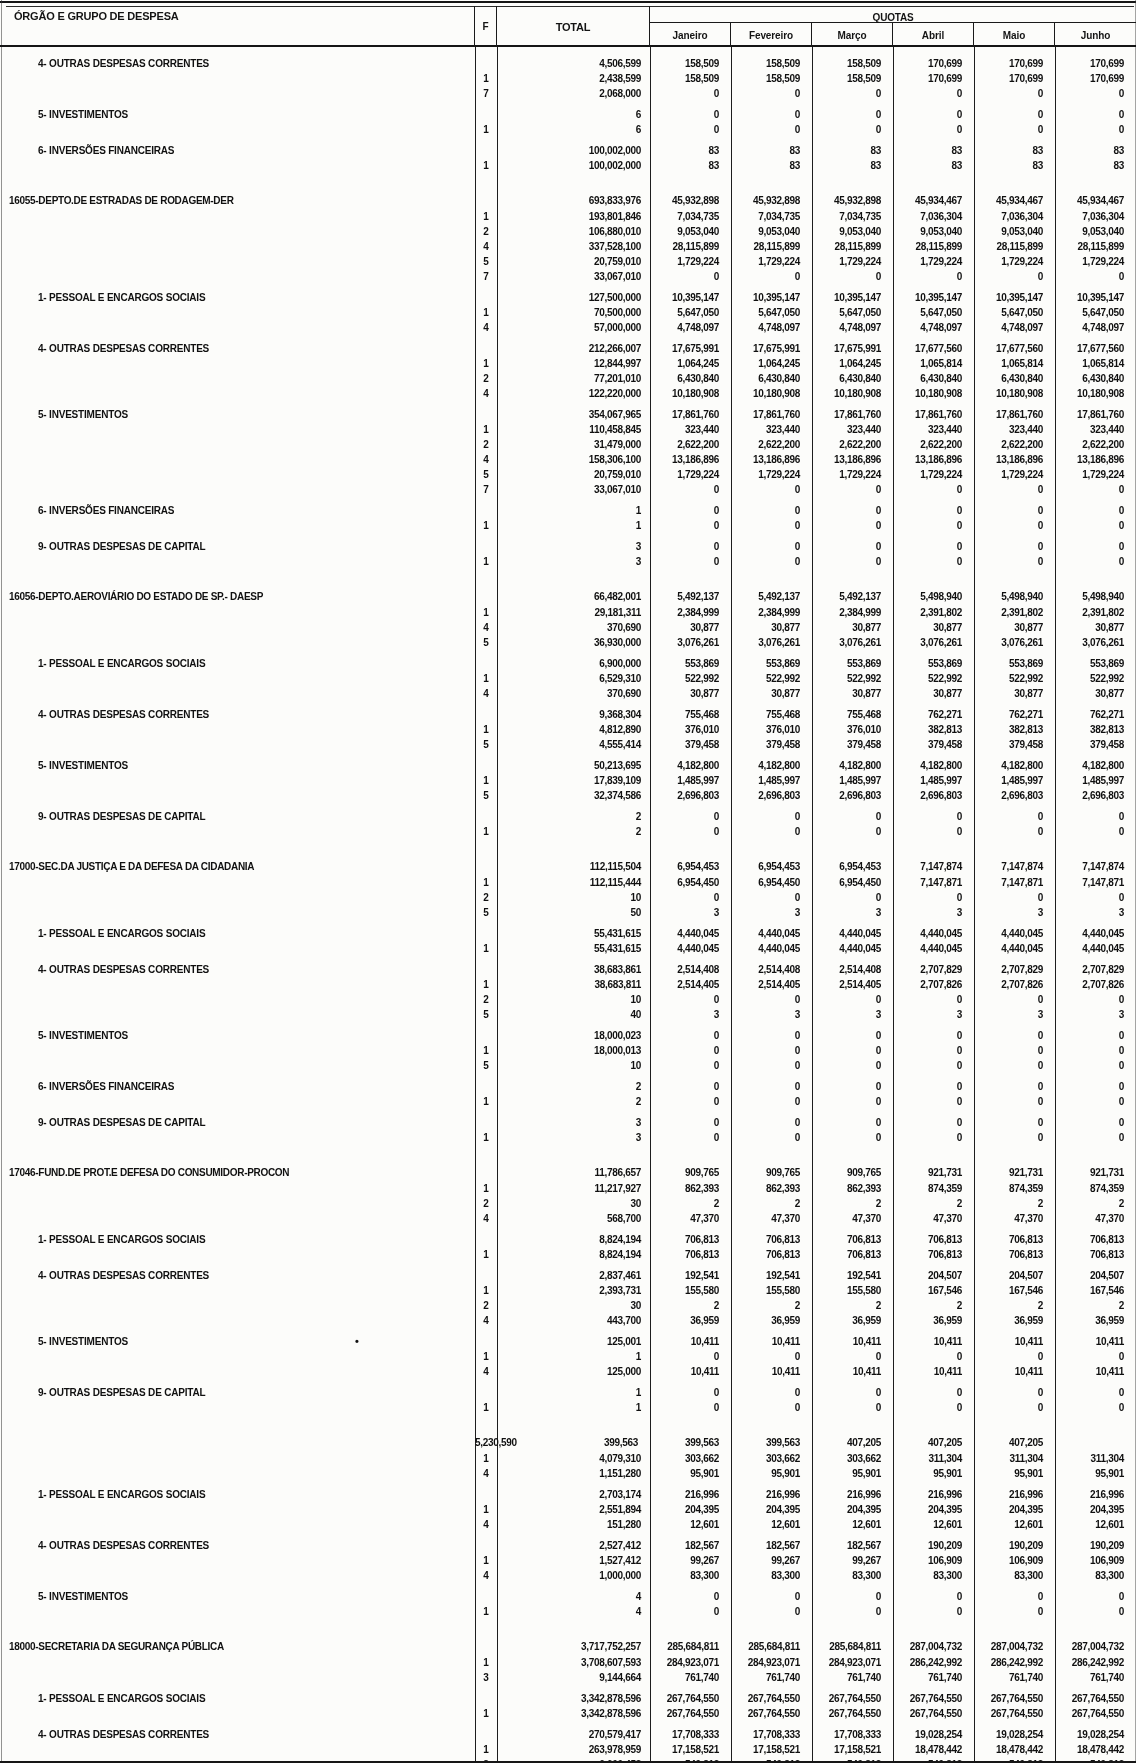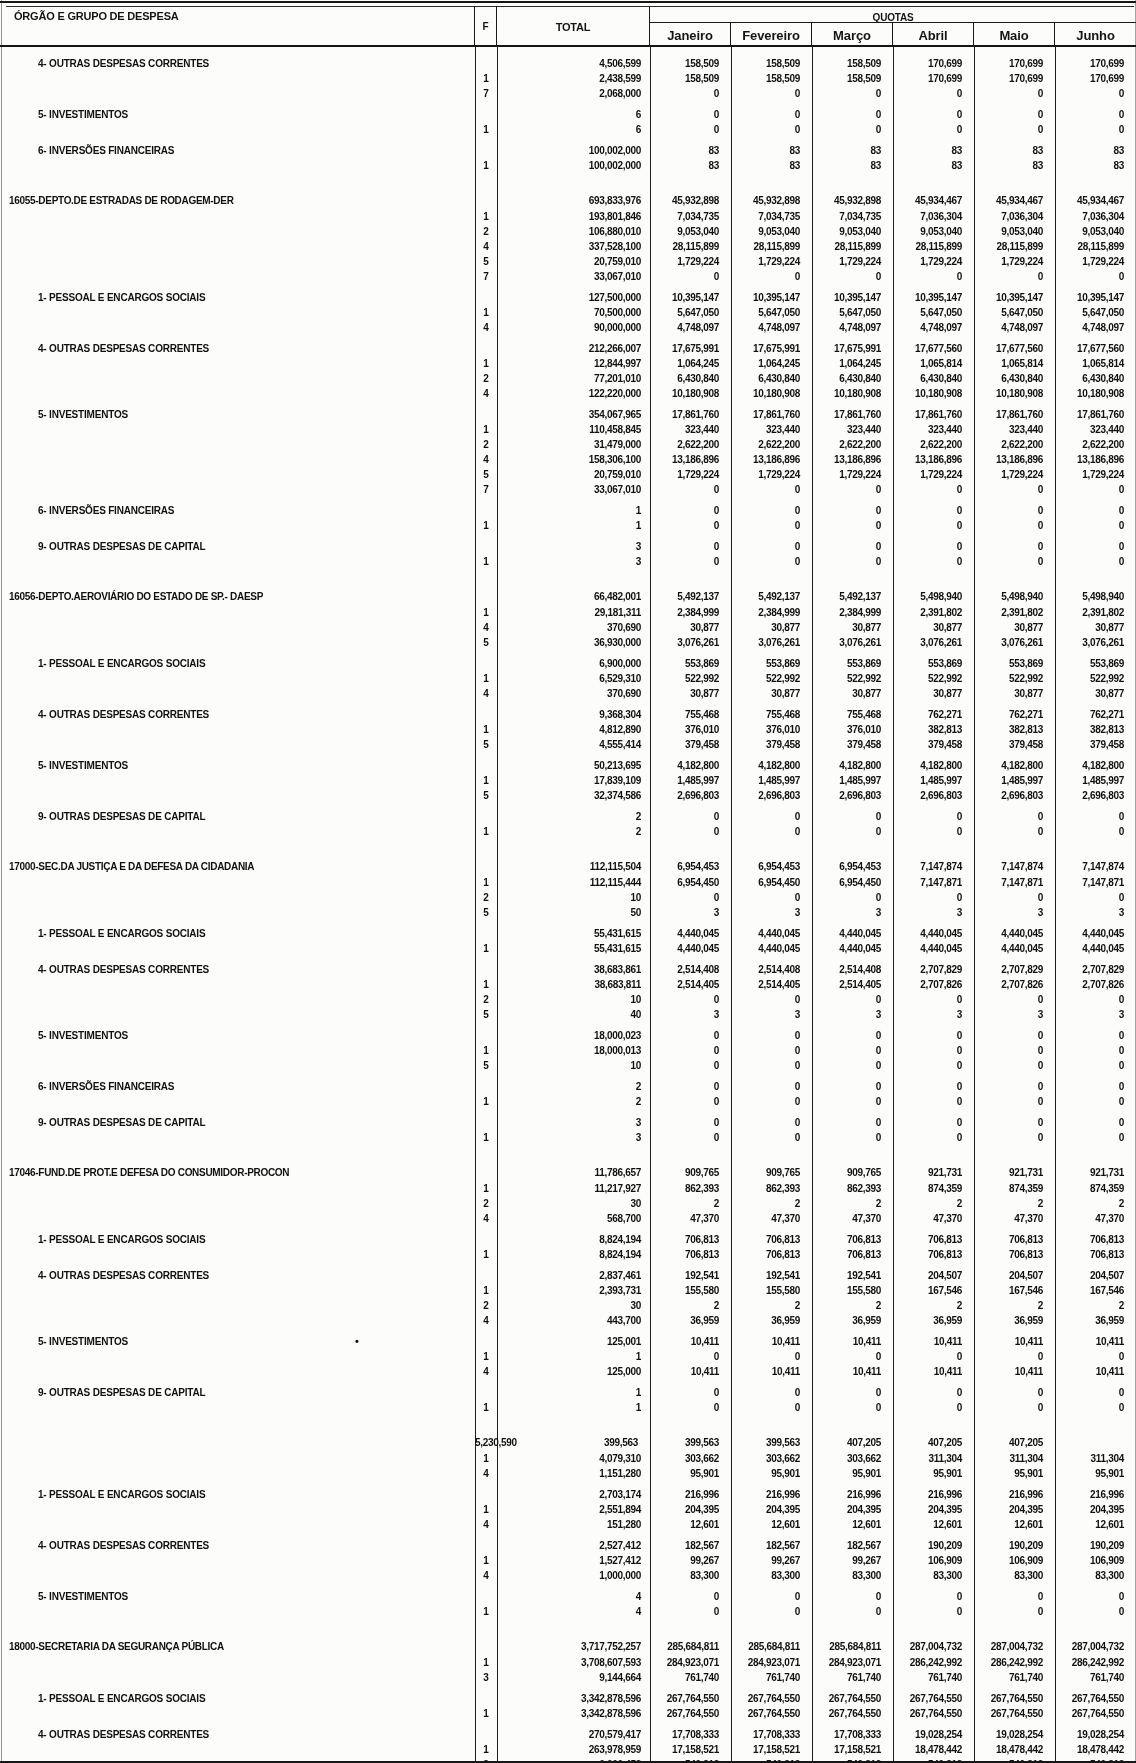--- a/index.html
+++ b/index.html
@@ -48,21 +48,21 @@
     padding-top:6px;
     border-bottom:1px solid #1a1a1a;
     font-size:10px;
   }
   .th-months {
     grid-column:4; grid-row:2;
     display:grid; grid-template-columns: repeat(6, 81px);
   }
   .th-month {
     display:flex; align-items:center; justify-content:center;
-    font-size:13px; letter-spacing:-0.1px;
+    font-size:10px; letter-spacing:-0.1px;
     border-right:1px solid #1a1a1a;
   }
   .th-month:last-child { border-right:none; }
 
   
   .tbody {
     position:absolute; left:0; top:47px; width:1136px; height:1716px;
     padding-top:3px;
     border-radius:31px;
   }
@@ -287,21 +287,21 @@
         <div class="cell c-m">5,647,050</div>
         <div class="cell c-m">5,647,050</div>
         <div class="cell c-m">5,647,050</div>
         <div class="cell c-m">5,647,050</div>
         <div class="cell c-m">5,647,050</div>
         <div class="cell c-m">5,647,050</div>
       </div>
       <div class="row detail">
         <div class="cell c-label"></div>
         <div class="cell c-f">4</div>
-        <div class="cell c-total">90,000,000</div>
+        <div class="cell c-total">57,000,000</div>
         <div class="cell c-m">4,748,097</div>
         <div class="cell c-m">4,748,097</div>
         <div class="cell c-m">4,748,097</div>
         <div class="cell c-m">4,748,097</div>
         <div class="cell c-m">4,748,097</div>
         <div class="cell c-m">4,748,097</div>
       </div>
       <div class="row group">
         <div class="cell c-label">4- OUTRAS DESPESAS CORRENTES</div>
         <div class="cell c-f"></div>

